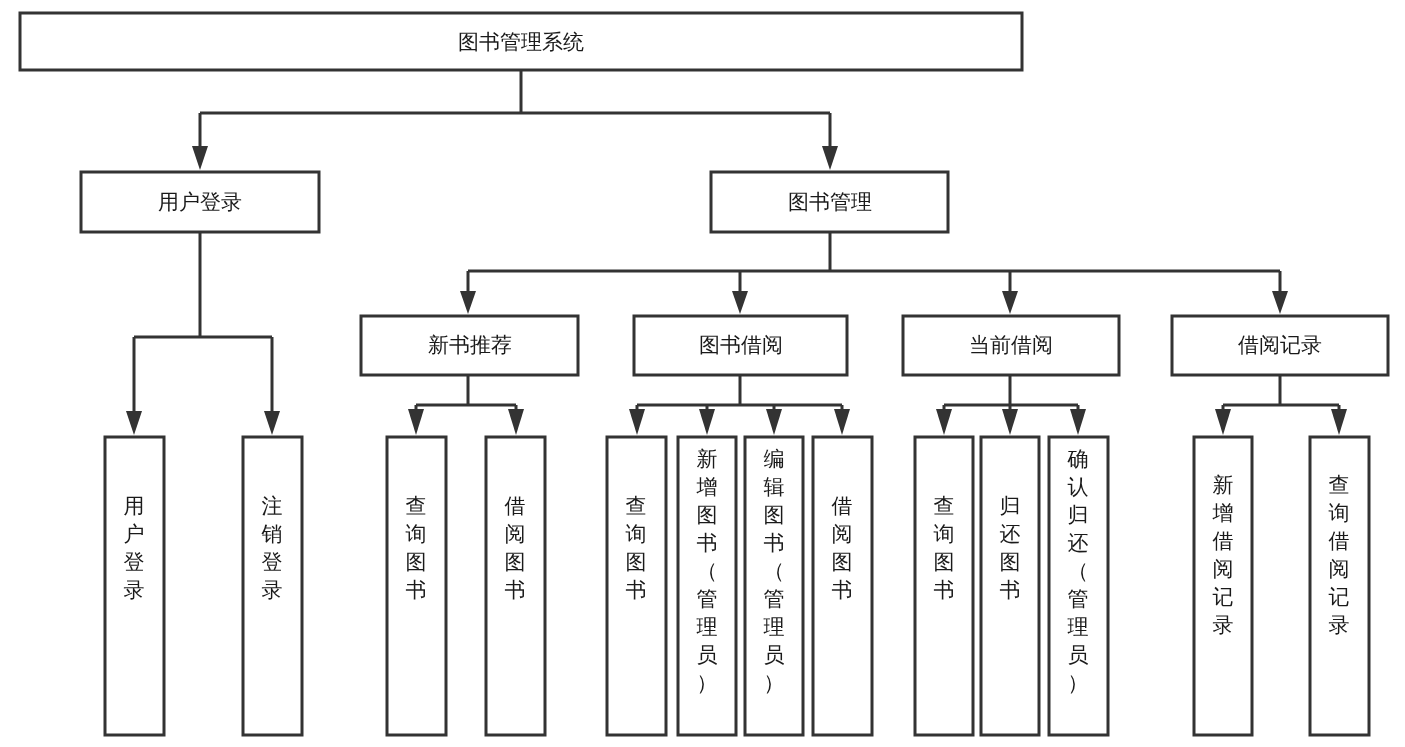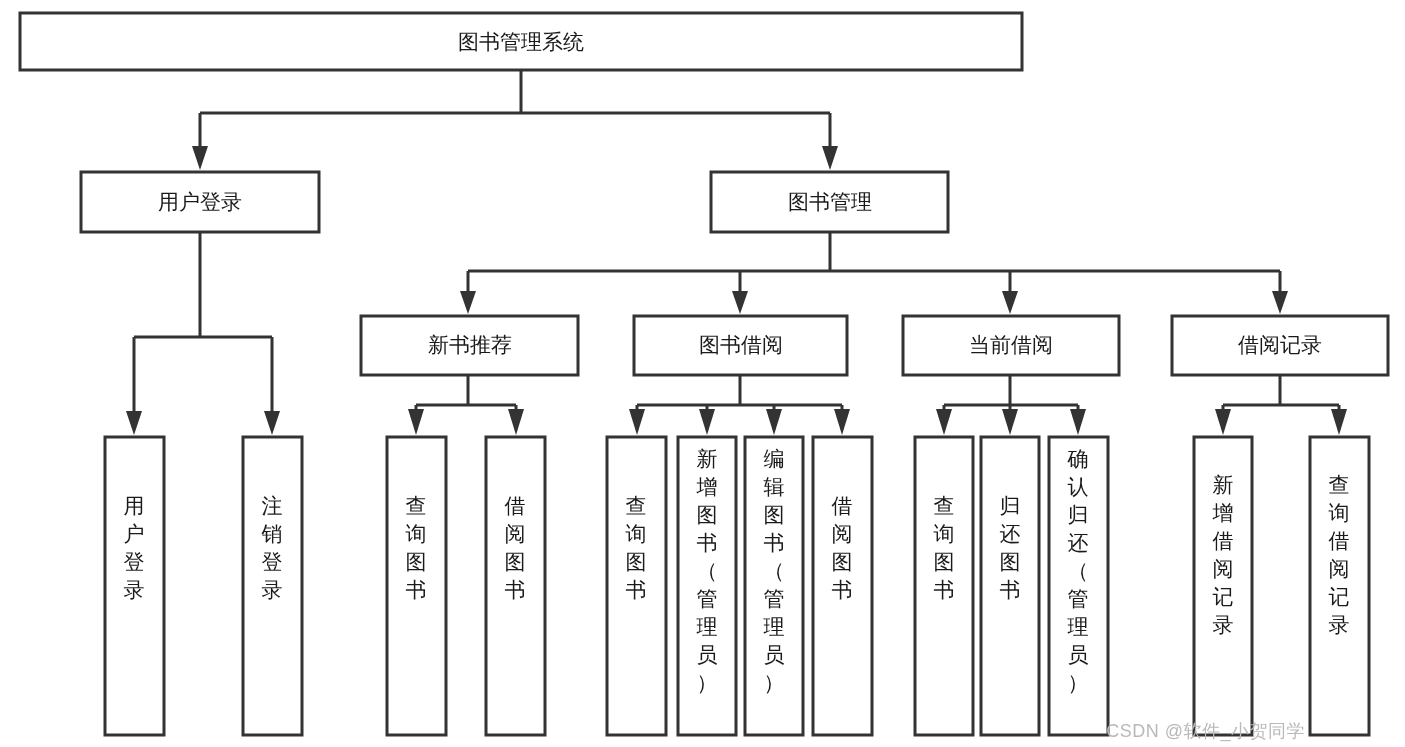--- a/index.html
+++ b/index.html
@@ -227,15 +227,14 @@
       <rect class="node-rect" x="1194" y="437" width="58" height="298"></rect>
       <text class="node-label-v" x="1223" y="492"><tspan x="1223" y="492">新</tspan><tspan x="1223" y="520">增</tspan><tspan x="1223" y="548">借</tspan><tspan x="1223" y="576">阅</tspan><tspan x="1223" y="604">记</tspan><tspan x="1223" y="632">录</tspan></text>
     </g>
     <g>
       <rect class="node-rect" x="1310" y="437" width="59" height="298"></rect>
       <text class="node-label-v" x="1339" y="492"><tspan x="1339" y="492">查</tspan><tspan x="1339" y="520">询</tspan><tspan x="1339" y="548">借</tspan><tspan x="1339" y="576">阅</tspan><tspan x="1339" y="604">记</tspan><tspan x="1339" y="632">录</tspan></text>
     </g>
 
   </svg>
 
-  <div class="watermark">CSDN @软件_小贺同学</div>
 
 </div>
 
 </body></html>

